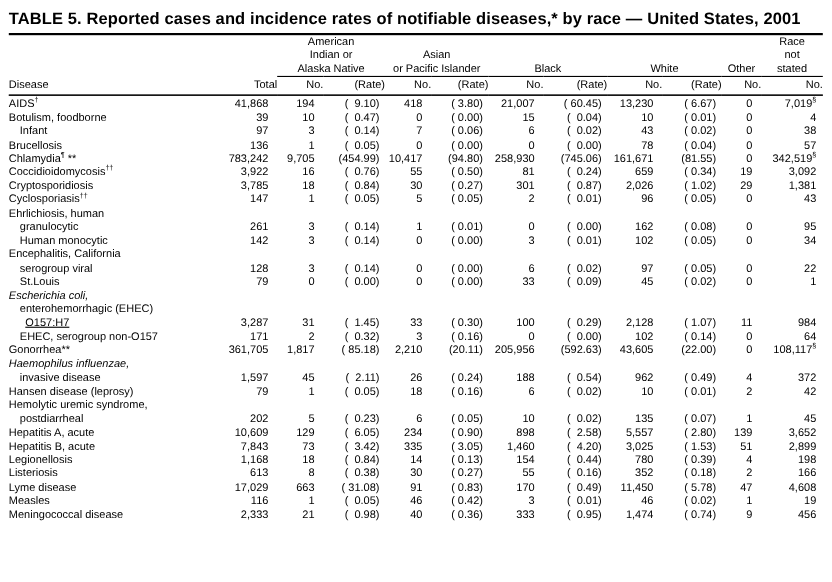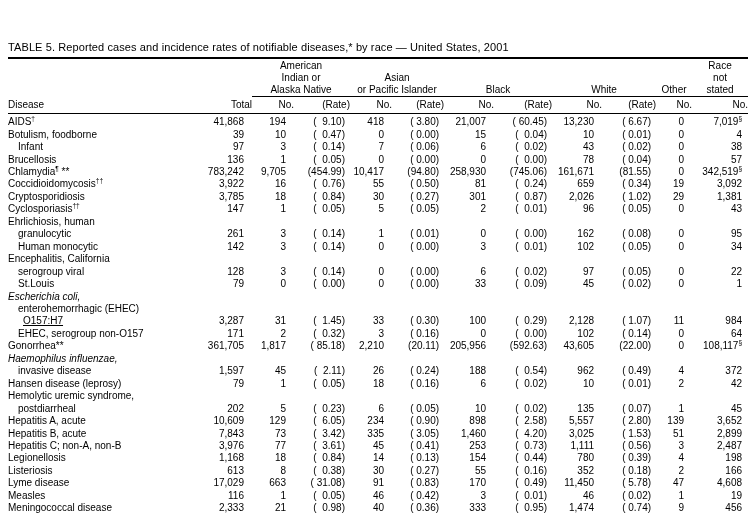--- a/index.html
+++ b/index.html
@@ -4,25 +4,24 @@
 <style>
   html,body{margin:0;padding:0;background:#ffffff;}
   body{
     width:756px;height:529px;overflow:hidden;
     font-family:"Liberation Sans","DejaVu Sans",sans-serif;
     color:#000;
     -webkit-font-smoothing:antialiased;
   }
   .page{padding:6px 8px 0 8px;}
   .title{
-    font-size:11px;font-weight:normal;letter-spacing:.1px;
+    font-size:15px;font-weight:bold;letter-spacing:.1px;
     padding:3px 0 4px 0;
     border-bottom:2px solid #000;
     white-space:nowrap;
-    margin-top:32px;
   }
   table.tbl{
     width:740px;table-layout:fixed;border-collapse:collapse;
     font-size:10px;margin-top:1px;
   }
   col.c-disease{width:182px;}
   col.c-total{width:62px;}
   col.c-no1{width:42px;} col.c-rate1{width:56px;}
   col.c-no2{width:42px;} col.c-rate2{width:52px;}
   col.c-no3{width:50px;} col.c-rate3{width:58px;}
@@ -467,34 +466,20 @@
           <td class="n-cell">335</td>
           <td class="r-cell">( 3.05)</td>
           <td class="n-cell">1,460</td>
           <td class="r-cell">(  4.20)</td>
           <td class="n-cell">3,025</td>
           <td class="r-cell">( 1.53)</td>
           <td class="o-cell">51</td>
           <td class="rns-cell">2,899</td>
         </tr>
         <tr>
-          <td class="d-cell"><span>Hepatitis C; non-A, non-B</span></td>
-          <td class="n-cell">3,976</td>
-          <td class="n-cell">77</td>
-          <td class="r-cell">(  3.61)</td>
-          <td class="n-cell">45</td>
-          <td class="r-cell">( 0.41)</td>
-          <td class="n-cell">253</td>
-          <td class="r-cell">(  0.73)</td>
-          <td class="n-cell">1,111</td>
-          <td class="r-cell">( 0.56)</td>
-          <td class="o-cell">3</td>
-          <td class="rns-cell">2,487</td>
-        </tr>
-        <tr>
           <td class="d-cell"><span>Legionellosis</span></td>
           <td class="n-cell">1,168</td>
           <td class="n-cell">18</td>
           <td class="r-cell">(  0.84)</td>
           <td class="n-cell">14</td>
           <td class="r-cell">( 0.13)</td>
           <td class="n-cell">154</td>
           <td class="r-cell">(  0.44)</td>
           <td class="n-cell">780</td>
           <td class="r-cell">( 0.39)</td>

